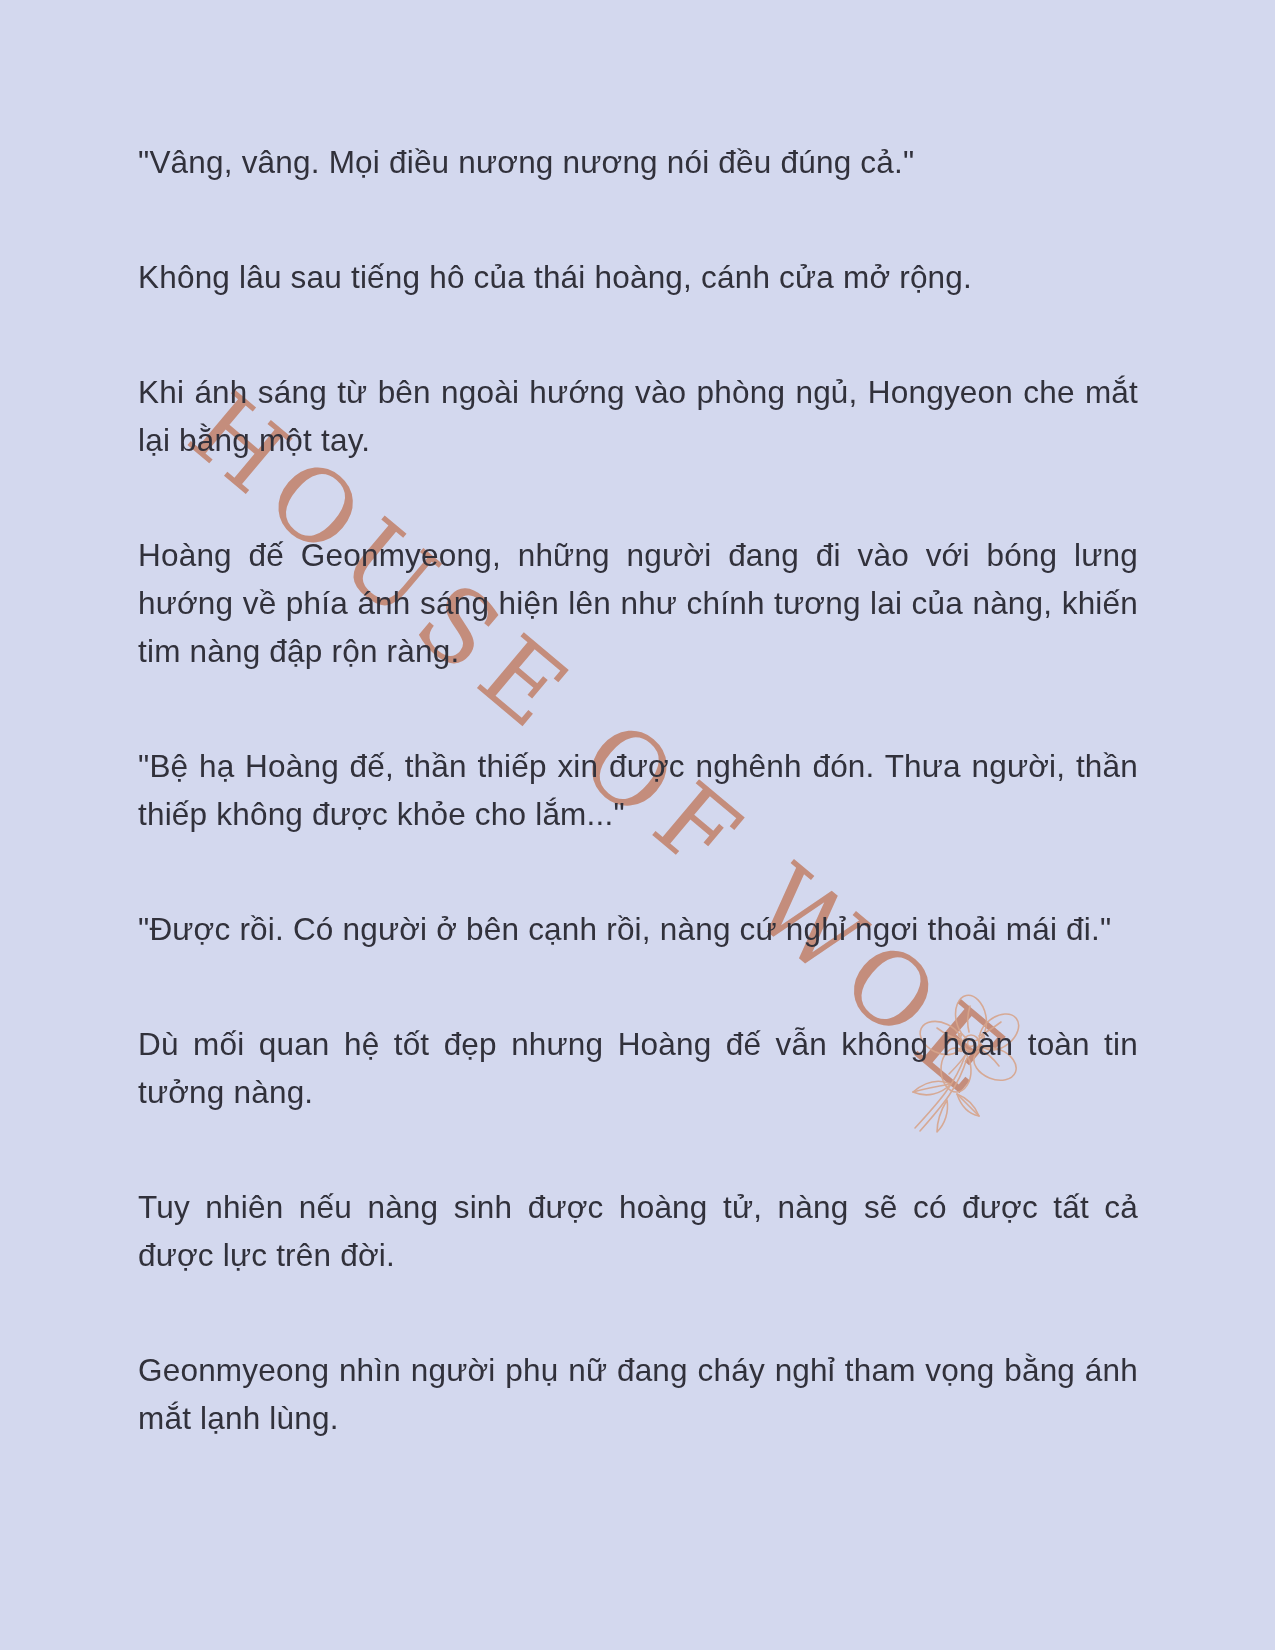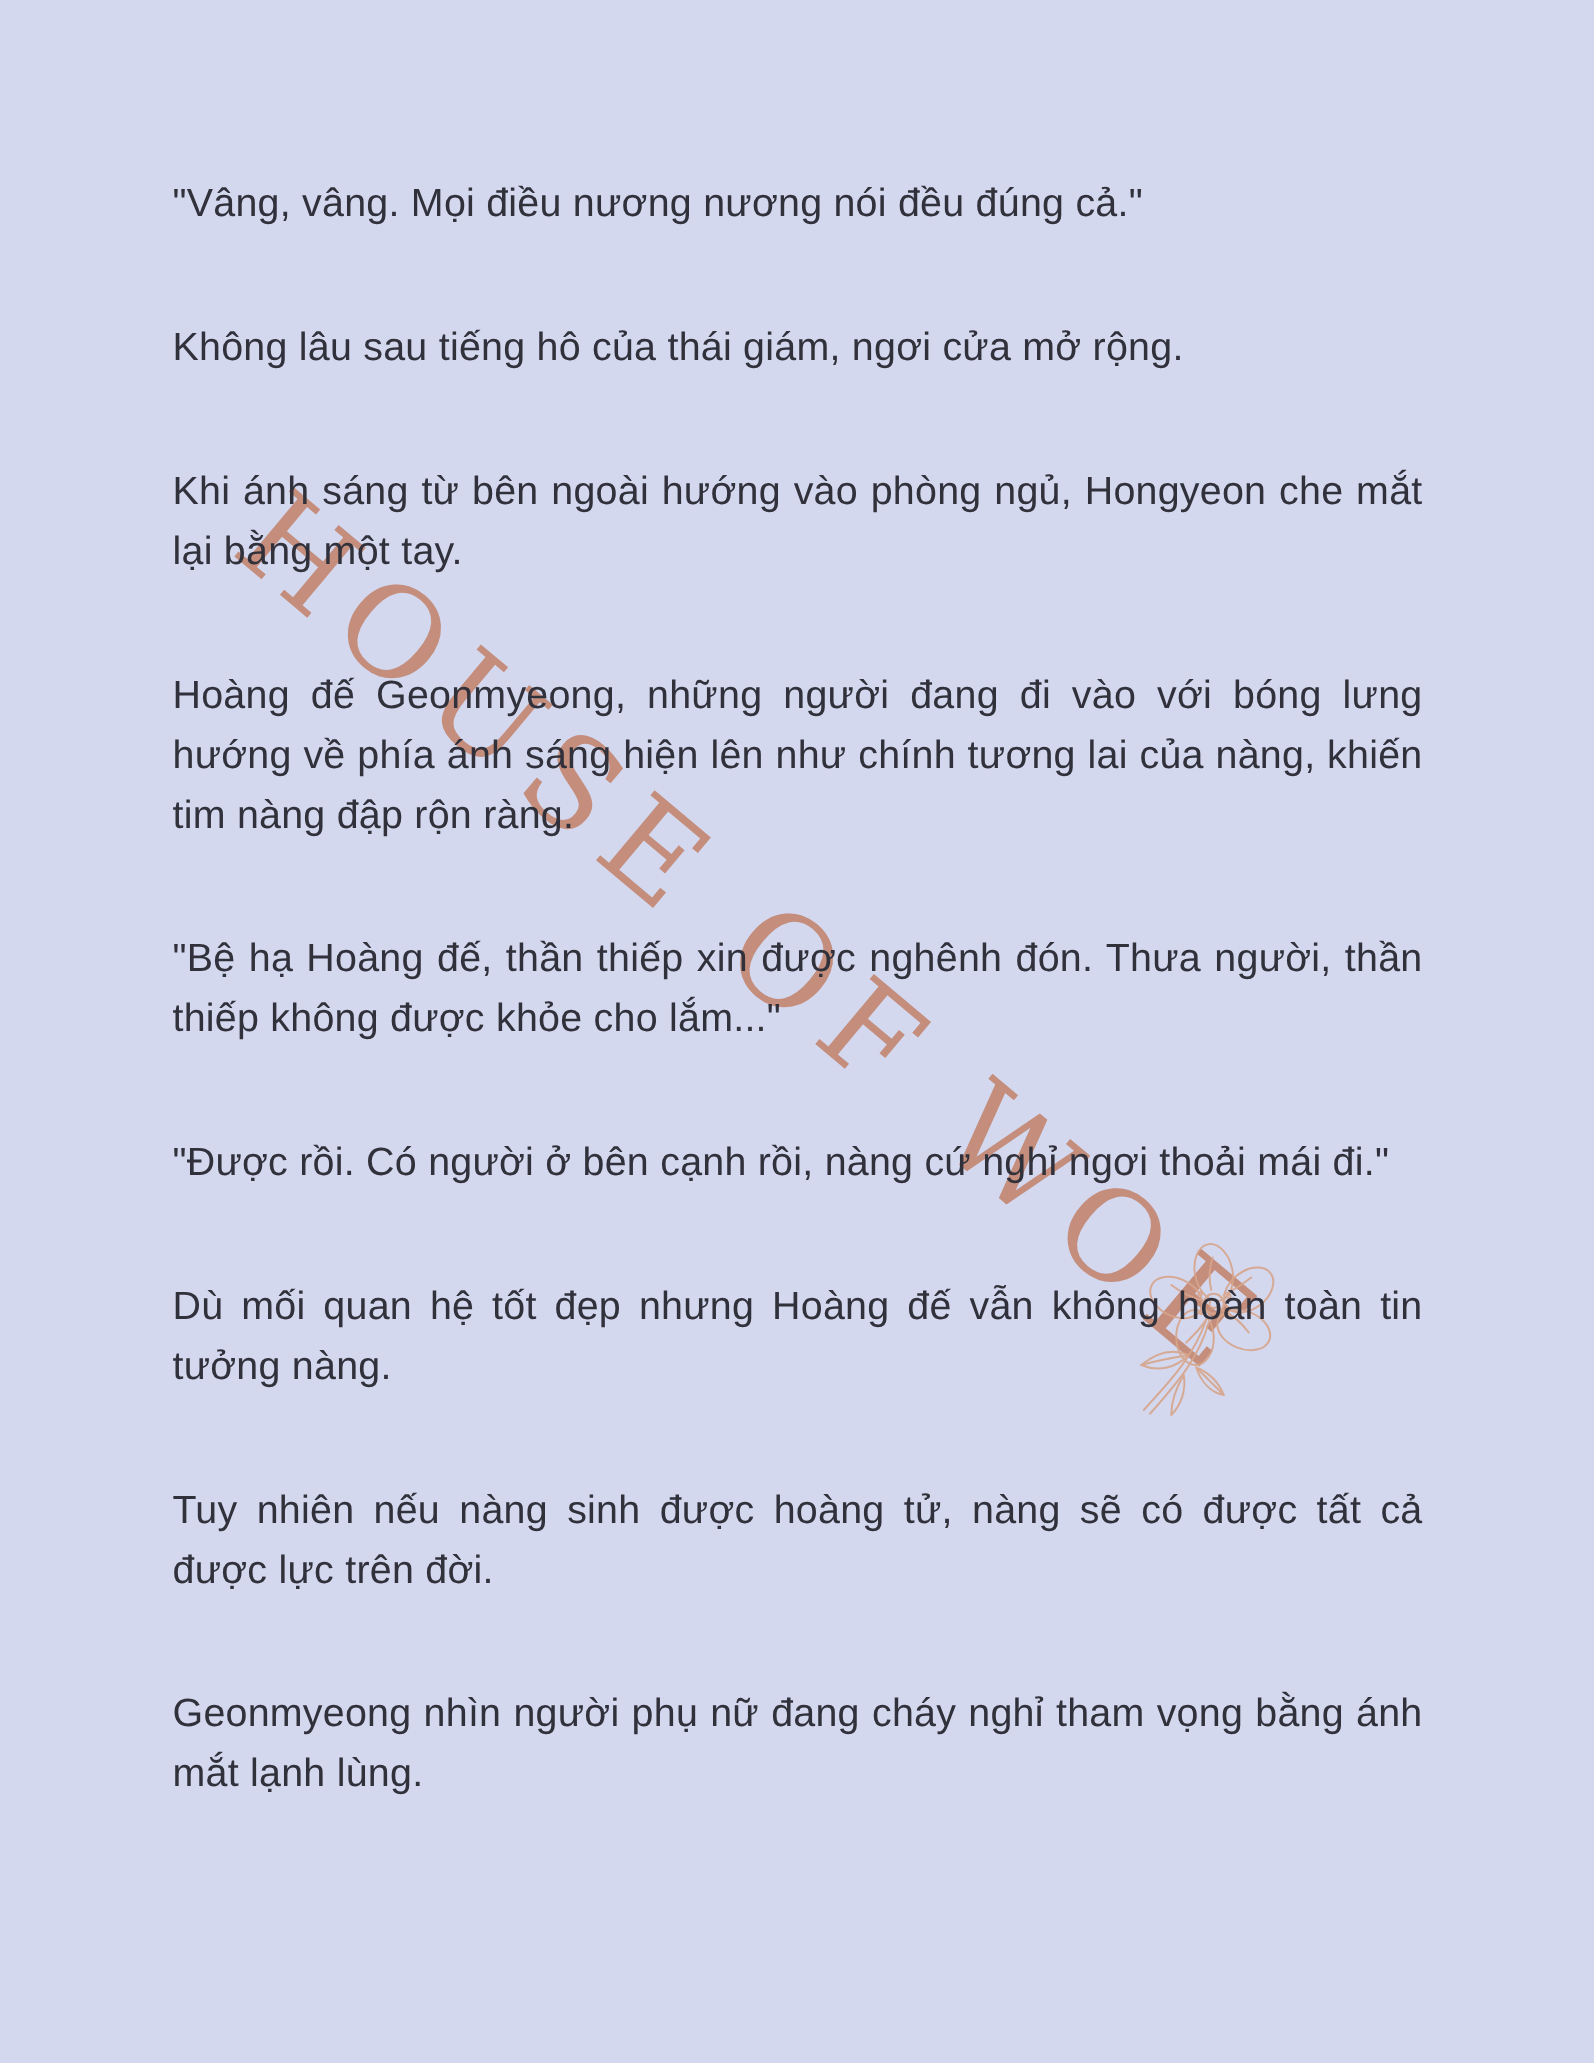--- a/index.html
+++ b/index.html
@@ -94,21 +94,21 @@
       <path d="M58 96 C 44 90, 32 94, 20 104 C 34 110, 48 106, 58 96 Z"></path>
       <path d="M58 96 C 46 98, 34 100, 20 104"></path>
       <path d="M54 112 C 48 122, 44 132, 44 144 C 52 136, 56 124, 54 112 Z"></path>
       <path d="M64 106 C 74 110, 82 118, 86 128 C 76 126, 68 118, 64 106 Z"></path>
       <path d="M64 106 C 72 114, 78 120, 86 128"></path>
     </g>
   </svg>
 
   <div class="content">
     <p>"Vâng, vâng. Mọi điều nương nương nói đều đúng cả."</p>
-    <p>Không lâu sau tiếng hô của thái giám, ngơi cửa mở rộng.</p>
+    <p>Không lâu sau tiếng hô của thái hoàng, cánh cửa mở rộng.</p>
     <p>Khi ánh sáng từ bên ngoài hướng vào phòng ngủ, Hongyeon che mắt lại bằng một tay.</p>
     <p>Hoàng đế Geonmyeong, những người đang đi vào với bóng lưng hướng về phía ánh sáng hiện lên như chính tương lai của nàng, khiến tim nàng đập rộn ràng.</p>
     <p>"Bệ hạ Hoàng đế, thần thiếp xin được nghênh đón. Thưa người, thần thiếp không được khỏe cho lắm..."</p>
     <p>"Được rồi. Có người ở bên cạnh rồi, nàng cứ nghỉ ngơi thoải mái đi."</p>
     <p>Dù mối quan hệ tốt đẹp nhưng Hoàng đế vẫn không hoàn toàn tin tưởng nàng.</p>
     <p>Tuy nhiên nếu nàng sinh được hoàng tử, nàng sẽ có được tất cả được lực trên đời.</p>
     <p>Geonmyeong nhìn người phụ nữ đang cháy nghỉ tham vọng bằng ánh mắt lạnh lùng.</p>
   </div>
 
 </div>

